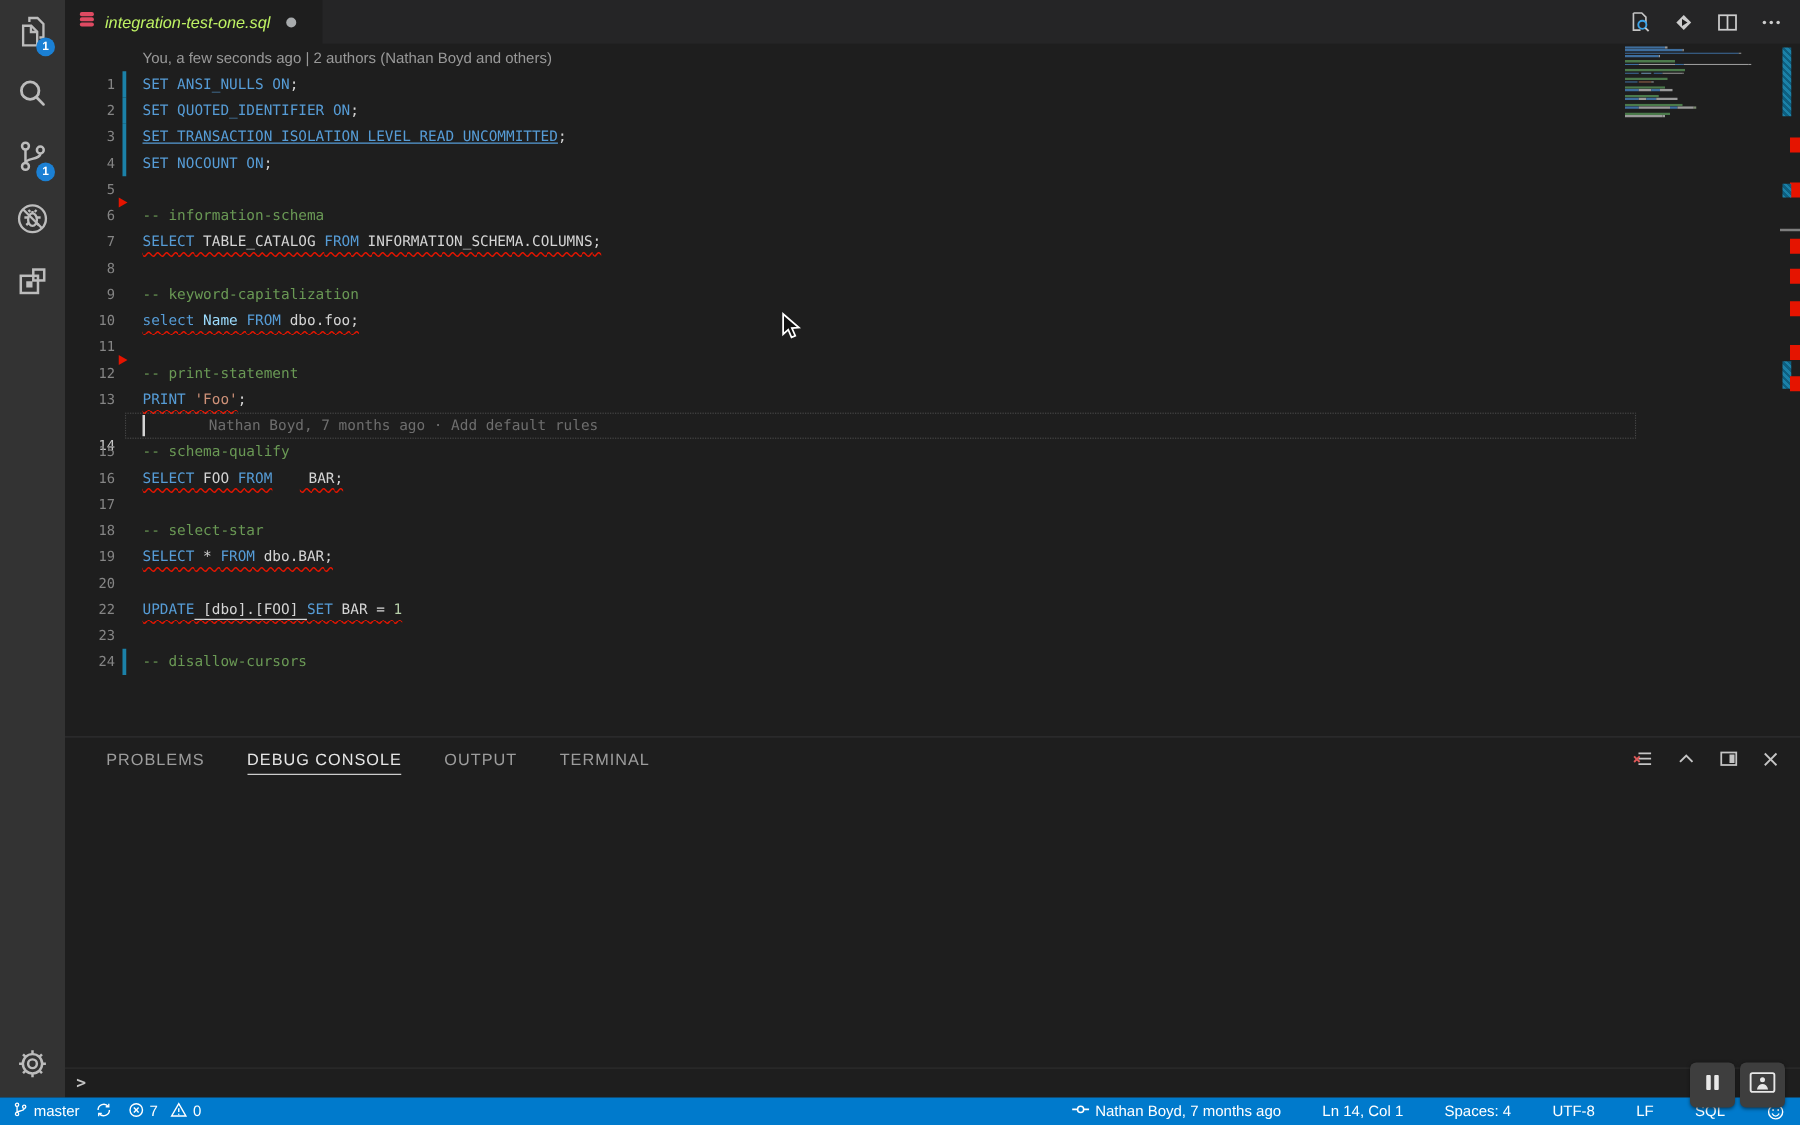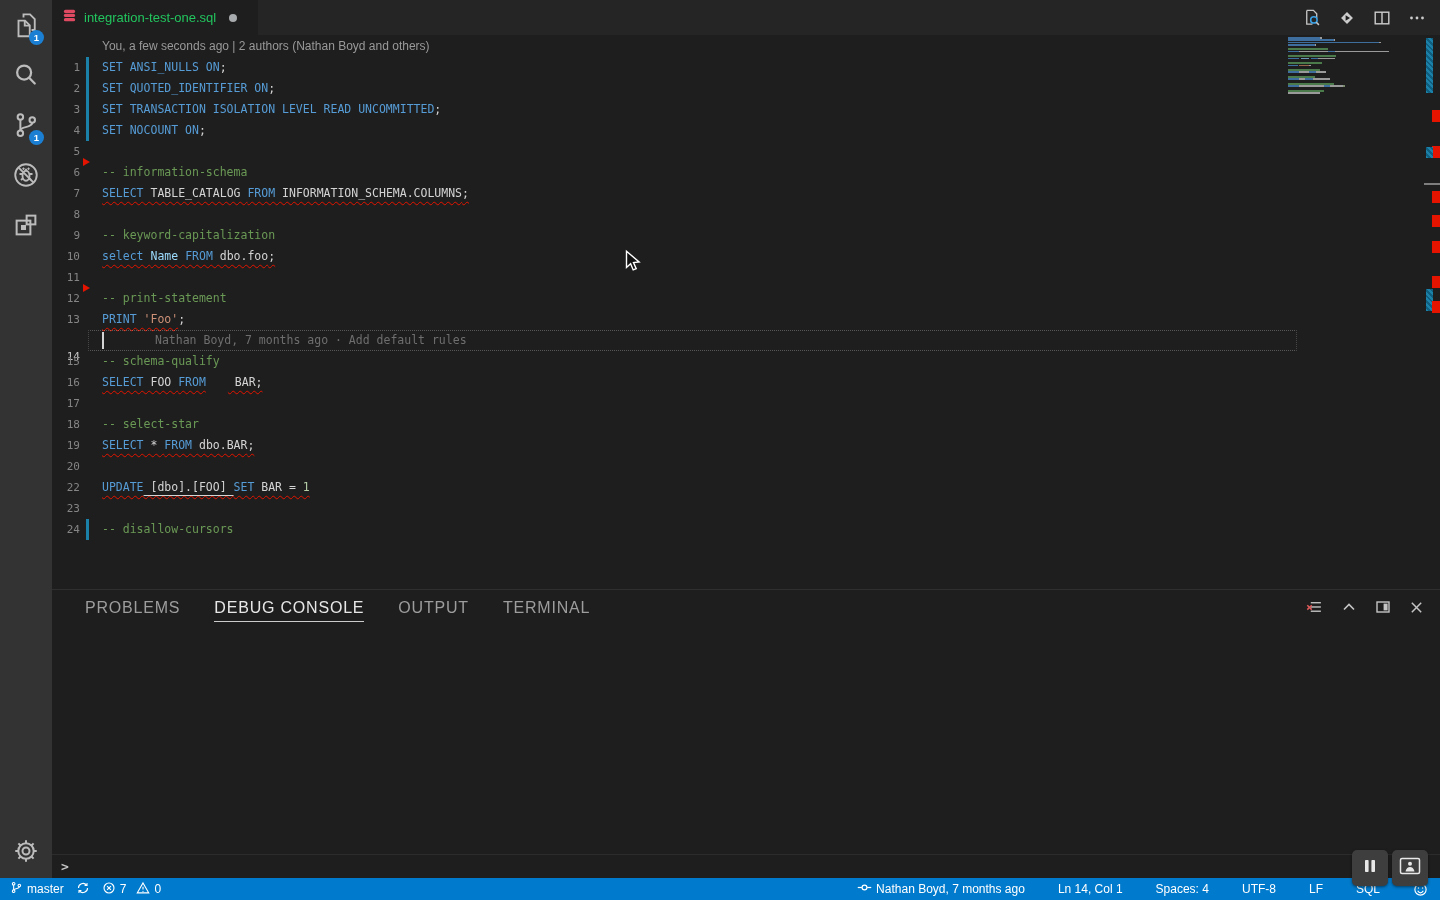--- a/index.html
+++ b/index.html
@@ -12,26 +12,26 @@
   
   .activity-bar { position:absolute; left:0; top:0; bottom:22px; width:52px; background:#333333; z-index:5; }
   .ab-item { position:relative; width:52px; height:50px; display:flex; align-items:center; justify-content:center; cursor:pointer; }
   .ab-item svg { display:block; }
   .ab-badge { position:absolute; right:8px; bottom:5px; min-width:15px; height:15px; border-radius:50%;
     background:#1b80d4; color:#fff; font-size:9.5px; font-weight:bold; display:flex; align-items:center; justify-content:center; }
   .ab-bottom { position:absolute; bottom:2px; left:0; width:52px; }
   
   .tabbar { position:absolute; left:52px; right:0; top:0; height:35px; background:#252526; display:flex; z-index:4; }
   .tab { width:206px; height:35px; background:#1e1e1e; display:flex; align-items:center; padding:0 10px; gap:7px; cursor:pointer; }
-  .tab-title { color:#22c55e; font-size:13px; white-space:nowrap; }
+  .tab-title { color:#bef264; font-size:13px; white-space:nowrap;font-style:italic; }
   .tab-dot { width:8px; height:8px; border-radius:50%; background:#a8abad; margin-left:6px; }
   .editor-actions { margin-left:auto; display:flex; align-items:center; gap:17px; padding-right:14px; }
   .editor-actions .icon-btn { cursor:pointer; display:flex; align-items:center; }
   
-  .editor { position:absolute; left:40px; top:35px; right:0; height:554px; background:#1e1e1e; overflow:hidden; }
+  .editor { position:absolute; left:52px; top:35px; right:0; height:554px; background:#1e1e1e; overflow:hidden; }
   .codelens { height:22px; line-height:22px; padding-left:62px; color:#999999; font-size:12px; cursor:pointer; }
   .code-lines { position:relative; }
   .line { position:relative; height:21px; line-height:21px; display:flex;
     font-family:"DejaVu Sans Mono", monospace; font-size:11.5px; white-space:pre; }
   .line .ln { width:40px; text-align:right; color:#858585; flex:none; font-size:11px; cursor:pointer; }
   .line.current .ln { color:#c6c6c6;margin-top:16px; }
   .line .deco { width:22px; position:relative; flex:none; }
   .change-bar { position:absolute; left:6px; top:0; bottom:0; width:3px; background:#1b81a8; }
   .line .txt { position:relative; color:#d4d4d4; }
   .line.current::before { content:""; position:absolute; left:48px; width:1207px; top:0; bottom:0;
@@ -49,21 +49,21 @@
   .mini-row span { display:inline-block; height:1.7px; vertical-align:top; }
   .overview-ruler { position:absolute; right:0; top:0; width:16px; height:554px; }
   .ov-error { position:absolute; left:8px; width:8px; background:#e51400; }
   .ov-modified { position:absolute; left:2px; width:7px;
     background:repeating-linear-gradient(45deg,#1b81a8 0 2px,#0e5f80 2px 4px); }
   .ov-cursor { position:absolute; left:0; width:16px; background:rgba(190,190,190,0.6); }
   
   .panel { position:absolute; left:52px; right:0; top:589px; bottom:22px; background:#1e1e1e; border-top:1px solid #2f2f30; }
   .panel-header { height:34px; display:flex; align-items:center; padding-left:33px; }
   .panel-tabs { display:flex; gap:34px; }
-  .panel-tab { font-size:16px; letter-spacing:0.8px; color:#9d9d9d; cursor:pointer; padding:6px 0 4px 0; }
+  .panel-tab { font-size:13px; letter-spacing:0.8px; color:#9d9d9d; cursor:pointer; padding:6px 0 4px 0; }
   .panel-tab.active { color:#e7e7e7; border-bottom:1px solid #cccccc; }
   .panel-actions { margin-left:auto; display:flex; align-items:center; gap:18px; padding-right:16px; }
   .panel-actions .icon-btn { cursor:pointer; display:flex; }
   .panel-body { position:absolute; top:34px; bottom:24px; left:0; right:0; }
   .repl-input { position:absolute; bottom:0; left:0; right:0; height:24px; border-top:1px solid #2c2c2d;
     display:flex; align-items:center; padding-left:9px; color:#c5c5c5; font-size:13px; font-weight:bold;
     font-family:"DejaVu Sans Mono", monospace; cursor:text; }
   
   .status-bar { position:absolute; left:0; right:0; bottom:0; height:22px; background:#007acc; color:#ffffff;
     display:flex; align-items:center; font-size:12px; z-index:6; }
@@ -185,21 +185,21 @@
         </svg>
       </span>
     </div>
   </div>
 
   <div class="editor">
     <div class="codelens">You, a few seconds ago | 2 authors (Nathan Boyd and others)</div>
     <div class="code-lines">
         <div class="line"><div class="ln">1</div><div class="deco"><div class="change-bar"></div></div><div class="txt"><span style="color: rgb(86, 156, 214);">SET ANSI_NULLS ON</span><span style="color: rgb(212, 212, 212);">;</span></div></div>
         <div class="line"><div class="ln">2</div><div class="deco"><div class="change-bar"></div></div><div class="txt"><span style="color: rgb(86, 156, 214);">SET QUOTED_IDENTIFIER ON</span><span style="color: rgb(212, 212, 212);">;</span></div></div>
-        <div class="line"><div class="ln">3</div><div class="deco"><div class="change-bar"></div></div><div class="txt"><span style="color: rgb(86, 156, 214);">SET TRANSACTION ISOLATION LEVEL READ UNCOMMITTED</span><span style="color: rgb(212, 212, 212);">;</span></div></div>
+        <div class="line"><div class="ln">3</div><div class="deco"><div class="change-bar"></div></div><div class="txt"><span style="color: rgb(86, 156, 214); text-decoration: underline;">SET TRANSACTION ISOLATION LEVEL READ UNCOMMITTED</span><span style="color: rgb(212, 212, 212);">;</span></div></div>
         <div class="line"><div class="ln">4</div><div class="deco"><div class="change-bar"></div></div><div class="txt"><span style="color: rgb(86, 156, 214);">SET NOCOUNT ON</span><span style="color: rgb(212, 212, 212);">;</span></div></div>
         <div class="line"><div class="ln">5</div><div class="deco"></div><div class="txt"></div></div>
         <div class="line"><div class="ln">6</div><div class="deco"></div><div class="txt"><span class="red-flag"></span><span style="color: rgb(106, 153, 85); margin-top: 21px;">-- information-schema</span></div></div>
         <div class="line"><div class="ln">7</div><div class="deco"></div><div class="txt"><span class="sq"><span style="color: rgb(86, 156, 214);">SELECT</span><span style="color: rgb(212, 212, 212);"> TABLE_CATALOG </span><span style="color: rgb(86, 156, 214);">FROM</span><span style="color: rgb(212, 212, 212);"> INFORMATION_SCHEMA.COLUMNS</span><span style="color: rgb(212, 212, 212);">;</span></span></div></div>
         <div class="line"><div class="ln">8</div><div class="deco"></div><div class="txt"></div></div>
         <div class="line"><div class="ln">9</div><div class="deco"></div><div class="txt"><span style="color: rgb(106, 153, 85); margin-top: 16px;">-- keyword-capitalization</span></div></div>
         <div class="line"><div class="ln">10</div><div class="deco"></div><div class="txt"><span class="sq"><span style="color: rgb(86, 156, 214);">select</span><span style="color: rgb(212, 212, 212);"> </span><span style="color: rgb(156, 220, 254);">Name</span><span style="color: rgb(212, 212, 212);"> </span><span style="color: rgb(86, 156, 214);">FROM</span><span style="color: rgb(212, 212, 212);"> dbo.foo</span><span style="color: rgb(212, 212, 212);">;</span></span></div></div>
         <div class="line"><div class="ln">11</div><div class="deco"></div><div class="txt"></div></div>
         <div class="line"><div class="ln">12</div><div class="deco"></div><div class="txt"><span class="red-flag"></span><span style="color: rgb(106, 153, 85);">-- print-statement</span></div></div>
         <div class="line"><div class="ln">13</div><div class="deco"></div><div class="txt"><span class="sq"><span style="color: rgb(86, 156, 214);">PRINT</span><span style="color: rgb(212, 212, 212);"> </span><span style="color: rgb(206, 145, 120);">'Foo'</span></span><span style="color: rgb(212, 212, 212);">;</span></div></div>

